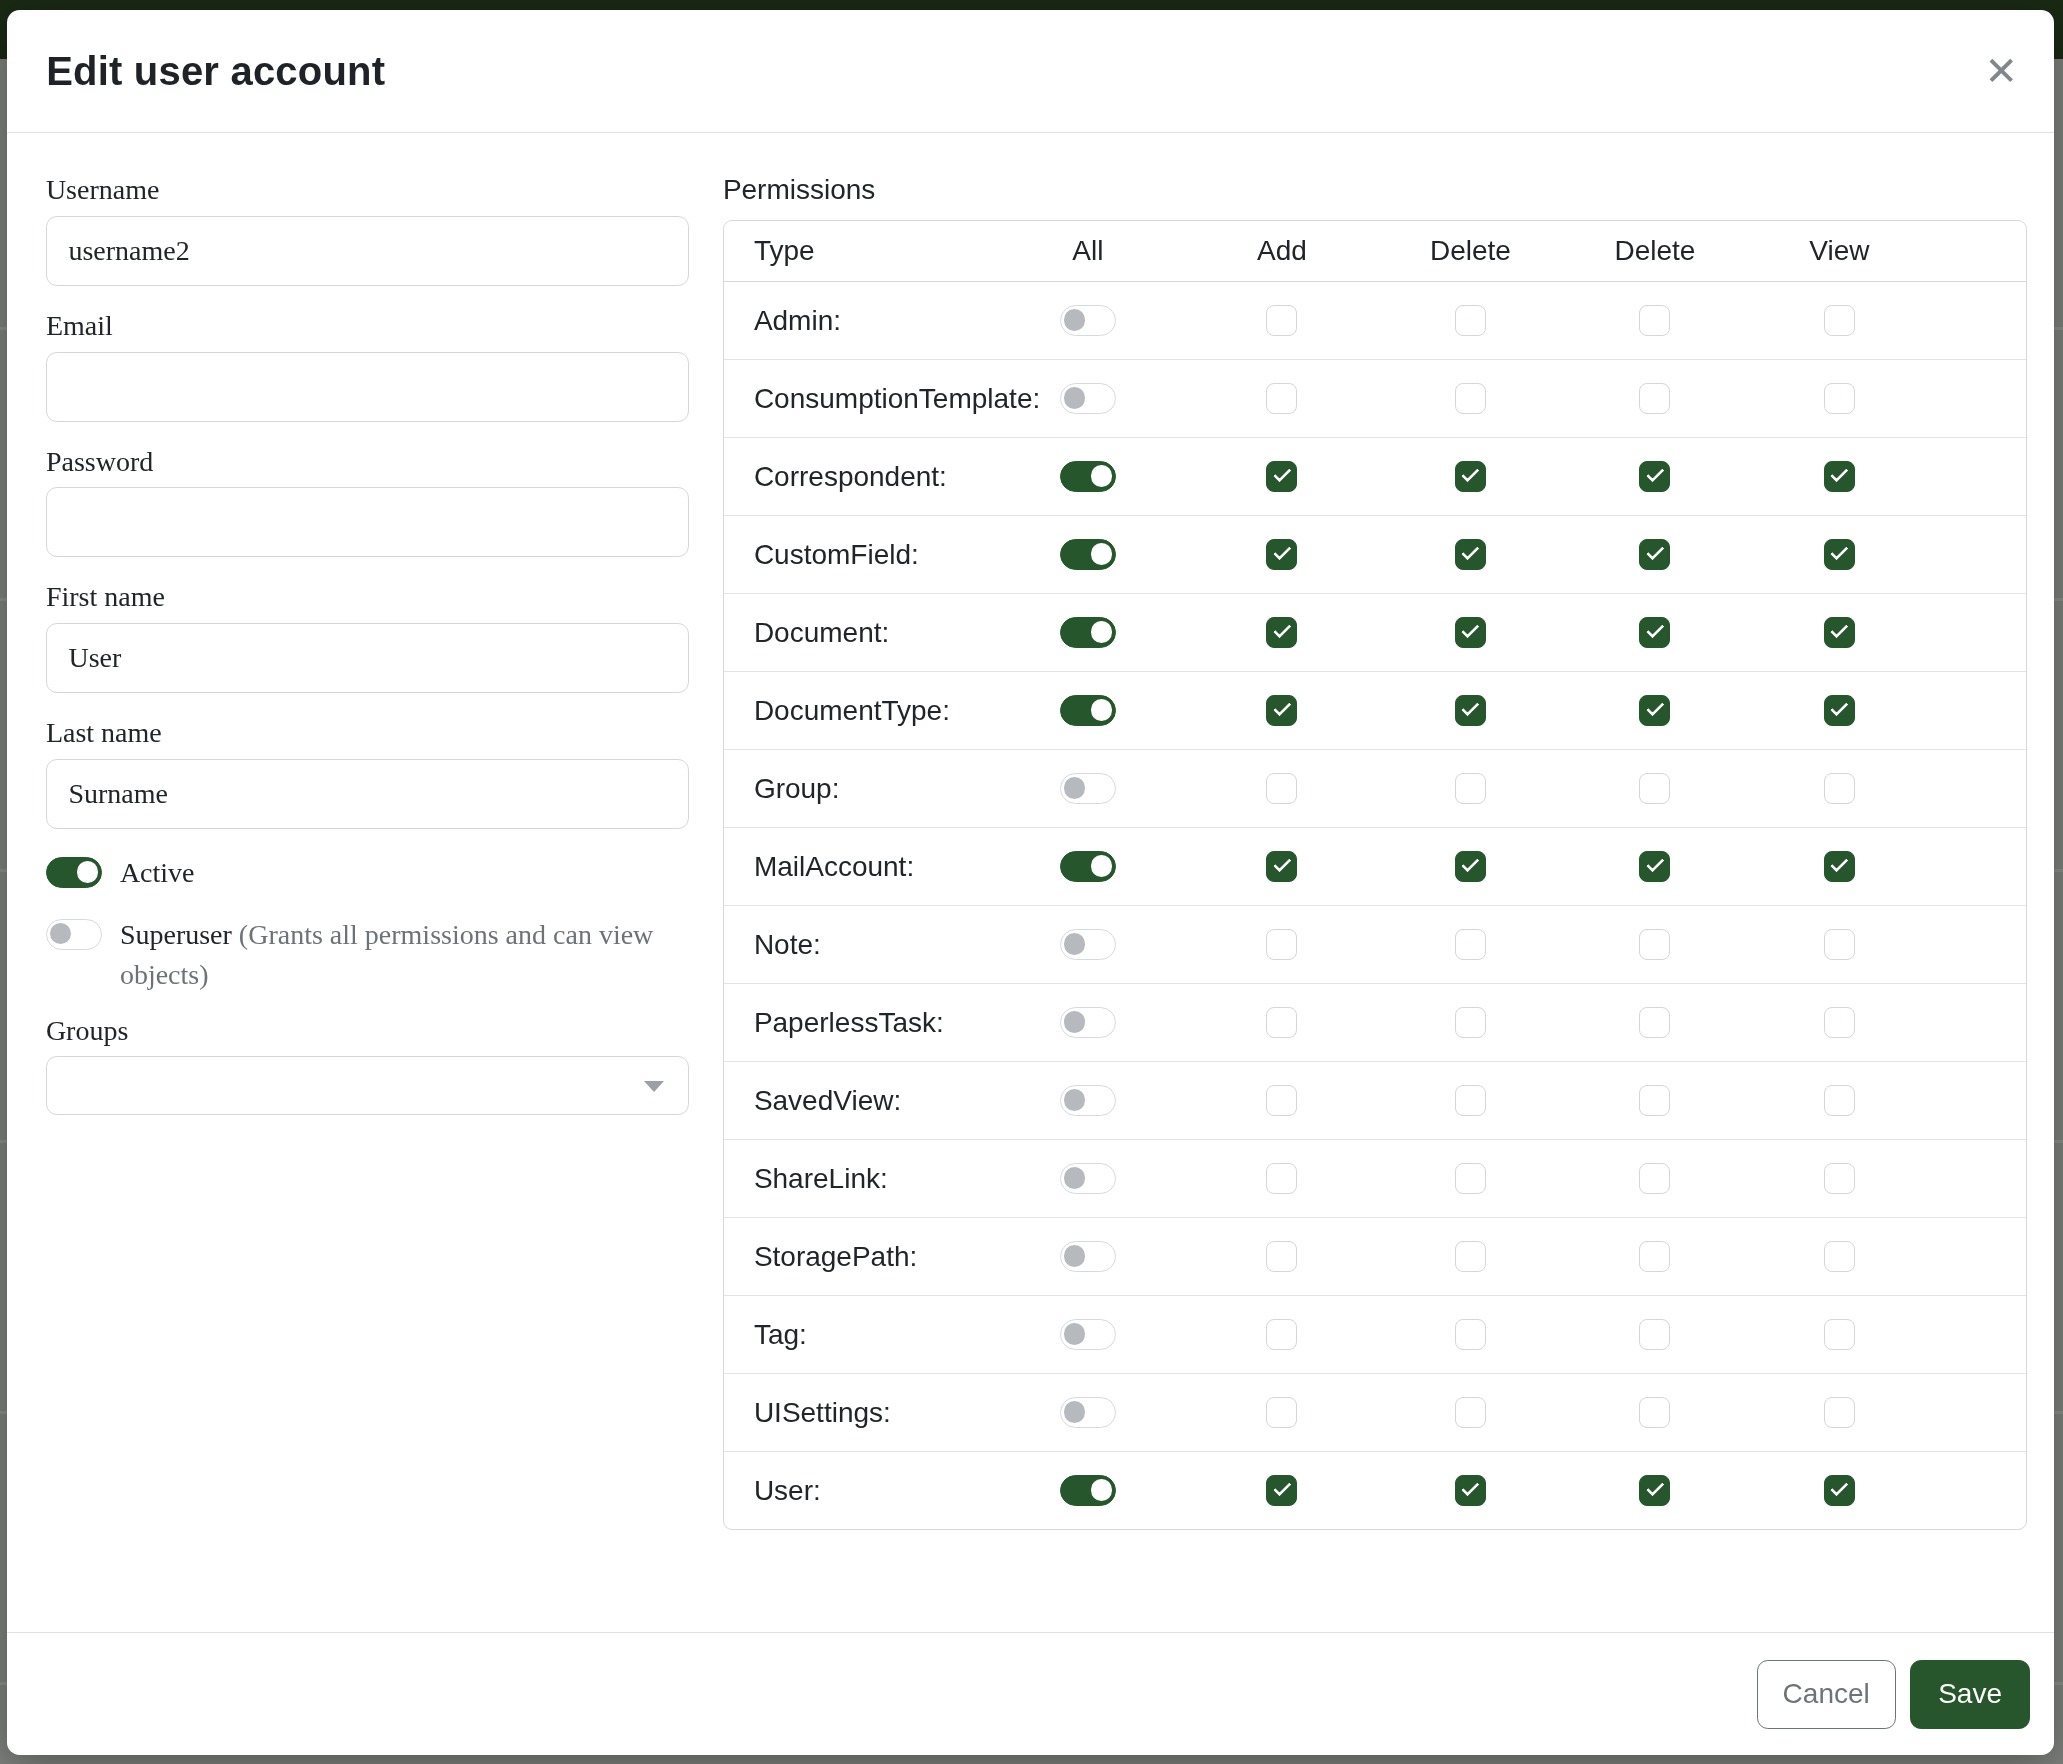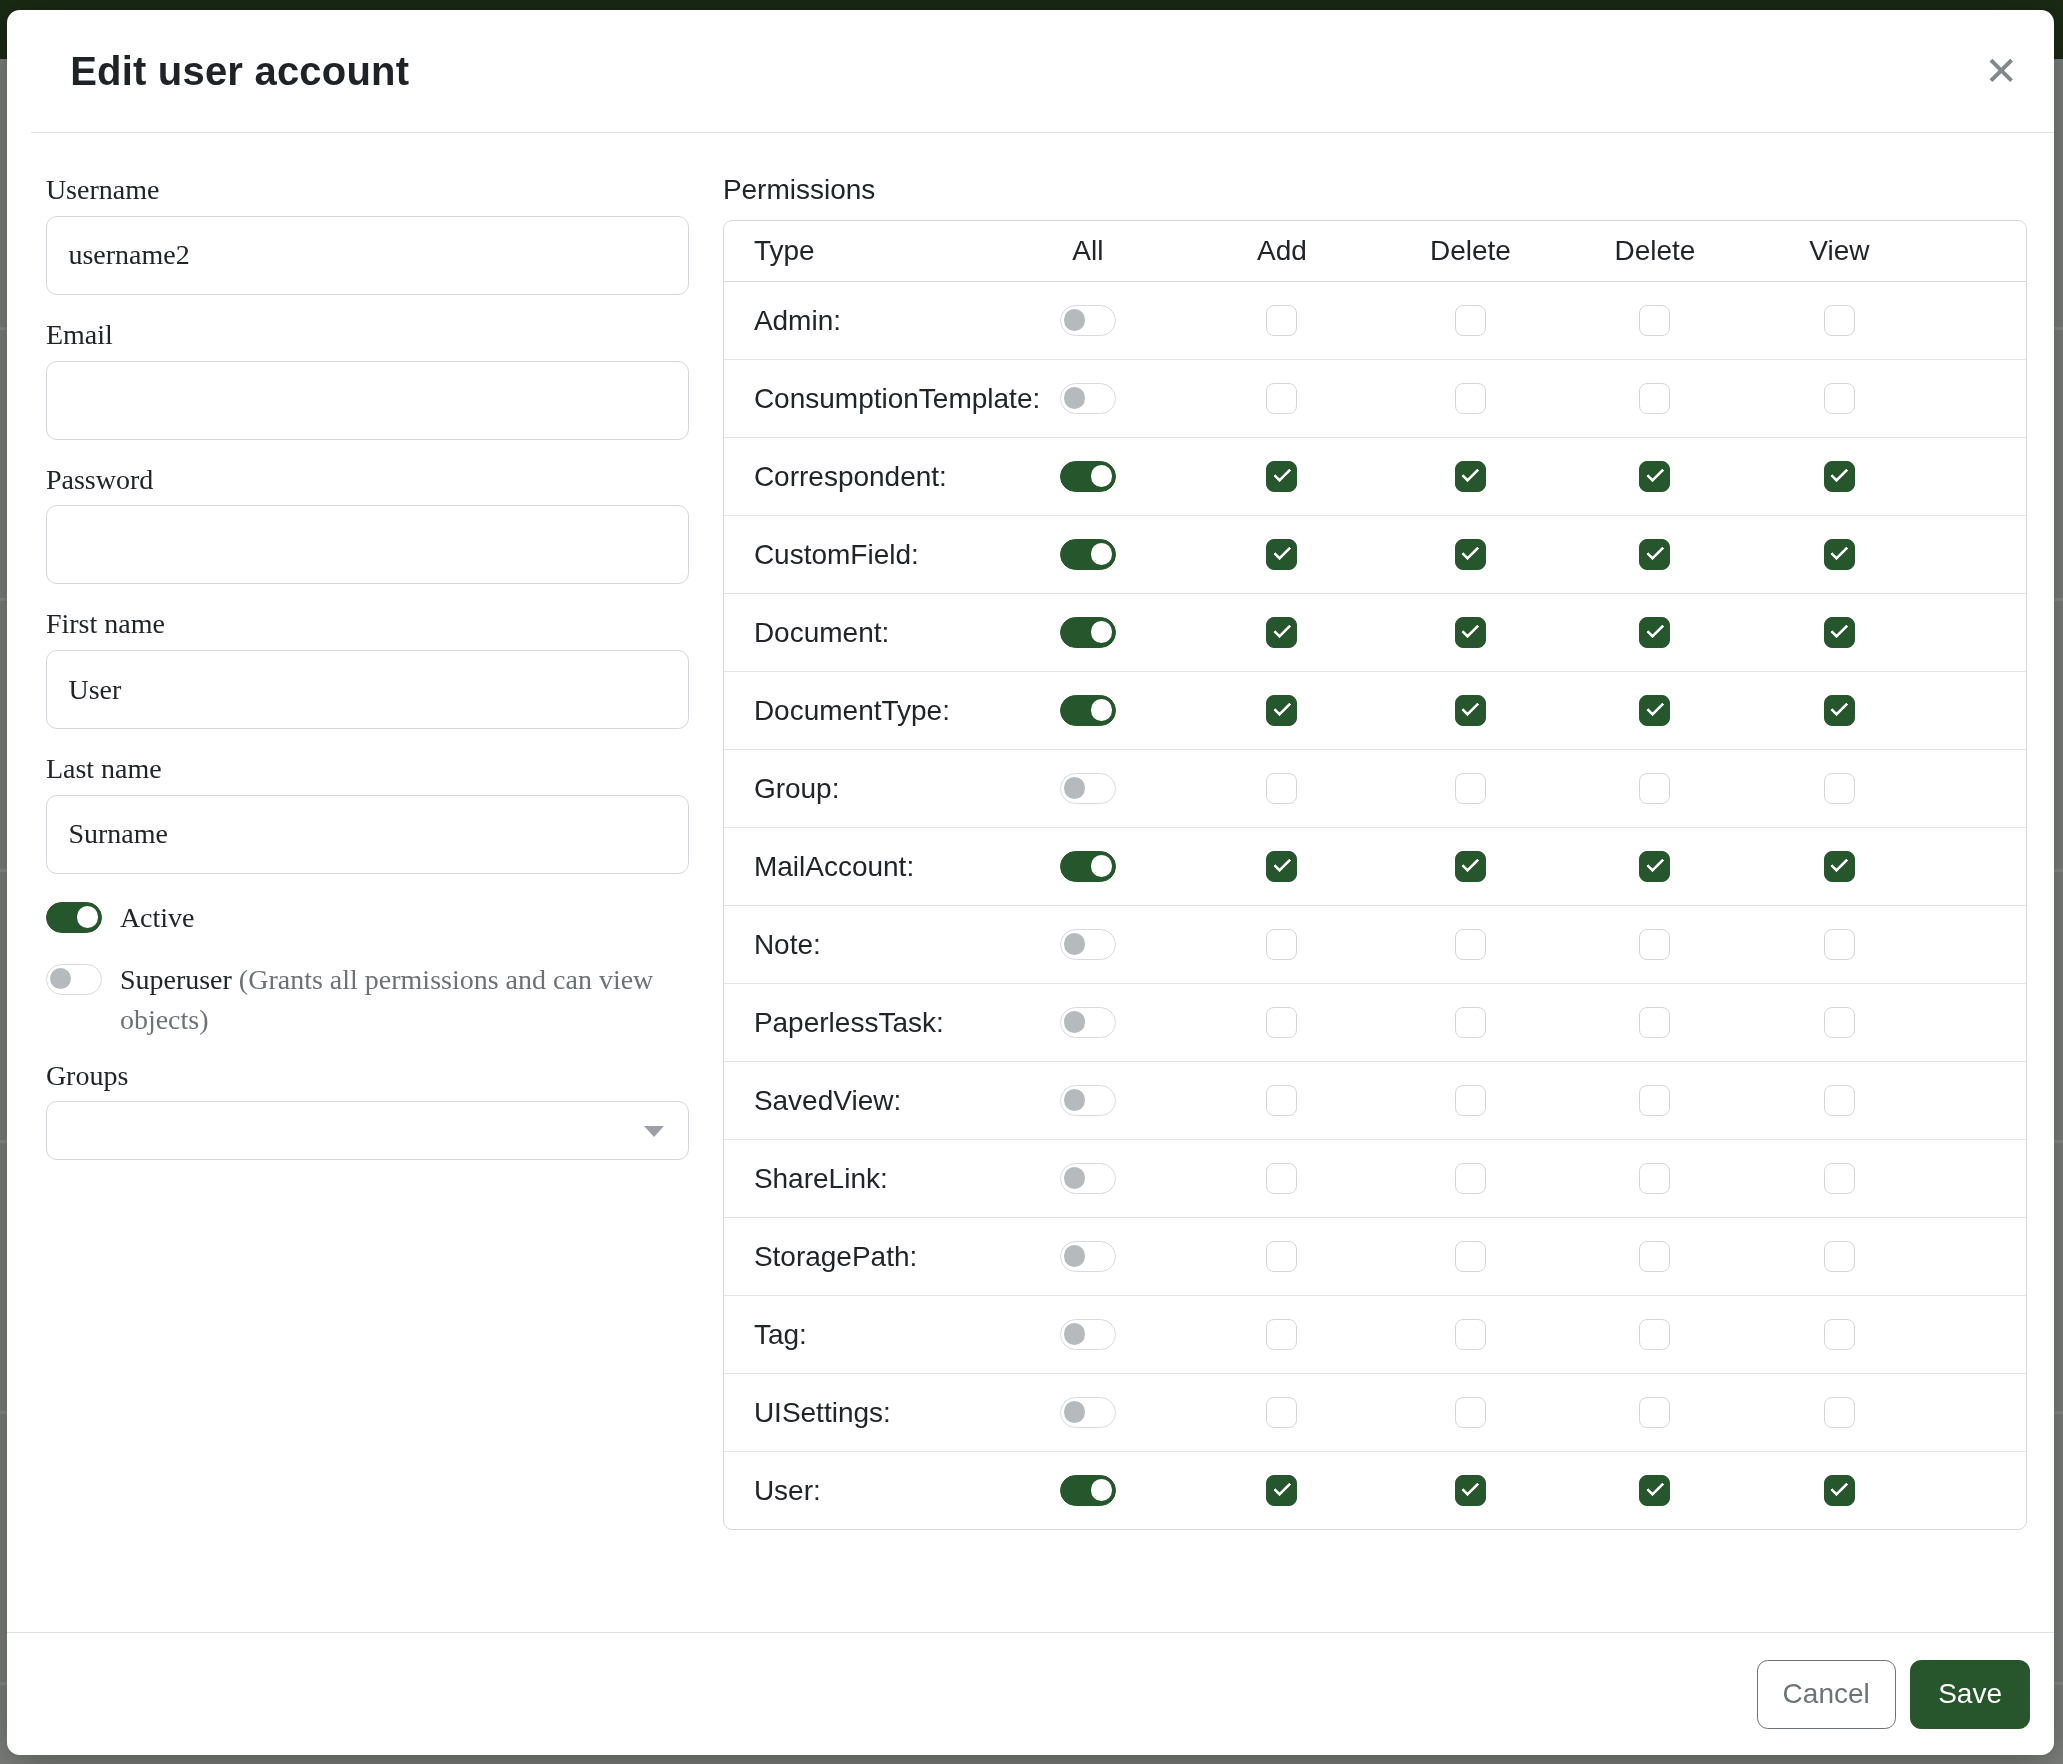--- a/index.html
+++ b/index.html
@@ -13,34 +13,34 @@
   .backdrop-rows{position:absolute;left:0;top:59px;width:100%;bottom:0;
     background:repeating-linear-gradient(to bottom,#7e817e 0px,#7e817e 268px,#8b8e8b 268px,#8b8e8b 271px);}
   
   .modal{
     position:absolute;left:7.2px;top:10px;right:9px;bottom:9px;
     background:#ffffff;border-radius:12.6px;box-shadow:0 9px 45px rgba(0,0,0,.35);
     display:flex;flex-direction:column;overflow:hidden;
   }
   .m-header{
     height:122px;flex:0 0 auto;display:flex;align-items:center;justify-content:space-between;
-    padding:0 36px 0 39px;border-bottom:1.8px solid #dee2e6;margin-left:24px;
+    padding:0 36px 0 39px;border-bottom:1.8px solid #dee2e6;
   }
   .m-title{font-size:40px;font-weight:600;color:#1f2327;letter-spacing:0.2px;}
   .m-close{
     background:none;border:none;cursor:pointer;padding:0;
     font-size:40px;line-height:1;color:#82878b;font-weight:400;
   }
   .m-body{flex:1 1 auto;display:flex;align-items:flex-start;padding:41px 27px 0 31.5px;}
   
   .col-left{width:643px;flex:0 0 auto;padding-left:7.2px;box-sizing:content-box;font-family:Liberation Serif, serif;}
   .field{margin-bottom:24px;}
   .field label{display:block;font-size:28px;line-height:31px;color:#212529;margin-bottom:10.8px;}
   .field input{
-    display:block;width:100%;height:79px;box-sizing:border-box;
+    display:block;width:100%;height:70px;box-sizing:border-box;
     border:1.8px solid #d3d7db;border-radius:10.8px;padding:0 21.6px;
     font-family:inherit;font-size:28px;color:#212529;outline:none;background:#fff;
   }
   .toggle-row{display:flex;align-items:flex-start;margin-top:13.5px;}
   .toggle-row.first{margin-top:22px;}
   .toggle-row + .toggle-row{margin-top:21.6px;}
   .toggle-row .lbl{font-size:28px;line-height:40px;color:#212529;margin-left:18px;max-width:549px;}
   .toggle-row .hint{color:#6d7277;}
   .groups{margin-top:20px;}
   .groups .select{

